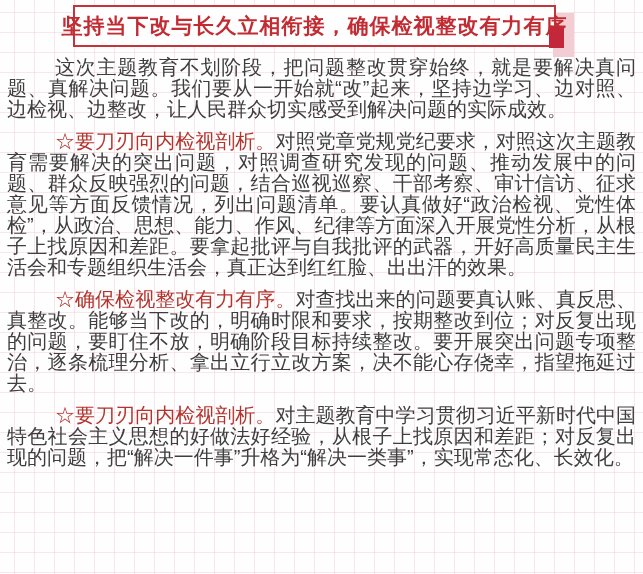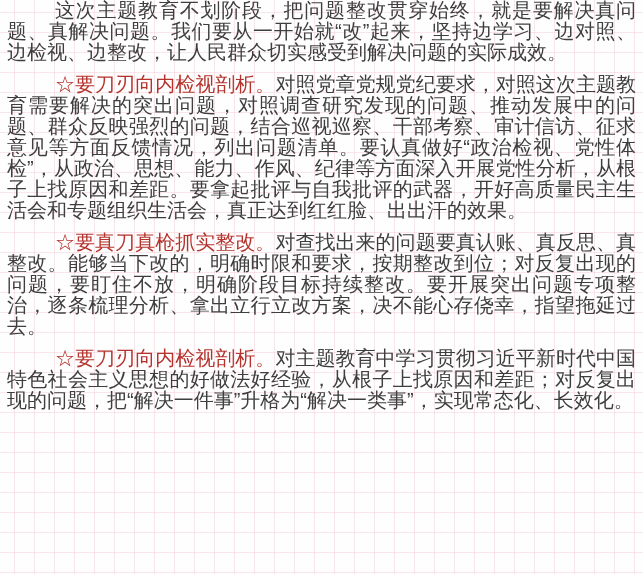--- a/index.html
+++ b/index.html
@@ -81,24 +81,31 @@
   .lead {
     color: #b4332d;
     margin-left: 8px;
   }
 </style>
 </head>
 <body>
 
 <div class="page">
 
+  <div class="header">
+    <div class="pink-accent"></div>
+    <div class="title-box">
+      <span class="title-text">坚持当下改与长久立相衔接，确保检视整改有力有序</span>
+    </div>
+    <div class="red-accent"></div>
+  </div>
 
   <div class="content">
     <p><span class="lead"></span><span>这次主题教育不划阶段，把问题整改贯穿始终，就是要解决真问题、真解决问题。我们要从一开始就“改”起来，坚持边学习、边对照、边检视、边整改，让人民群众切实感受到解决问题的实际成效。</span></p>
 
     <p><span class="lead">☆要刀刃向内检视剖析。</span><span>对照党章党规党纪要求，对照这次主题教育需要解决的突出问题，对照调查研究发现的问题、推动发展中的问题、群众反映强烈的问题，结合巡视巡察、干部考察、审计信访、征求意见等方面反馈情况，列出问题清单。要认真做好“政治检视、党性体检”，从政治、思想、能力、作风、纪律等方面深入开展党性分析，从根子上找原因和差距。要拿起批评与自我批评的武器，开好高质量民主生活会和专题组织生活会，真正达到红红脸、出出汗的效果。</span></p>
 
-    <p><span class="lead">☆要真刀真枪抓实整改。</span><span>对查找出来的问题要真认账、真反思、真整改。能够当下改的，明确时限和要求，按期整改到位；对反复出现的问题，要盯住不放，明确阶段目标持续整改。要开展突出问题专项整治，逐条梳理分析、拿出立行立改方案，决不能心存侥幸，指望拖延过去。</span></p>
+    <p><span class="lead">☆确保检视整改有力有序。</span><span>对查找出来的问题要真认账、真反思、真整改。能够当下改的，明确时限和要求，按期整改到位；对反复出现的问题，要盯住不放，明确阶段目标持续整改。要开展突出问题专项整治，逐条梳理分析、拿出立行立改方案，决不能心存侥幸，指望拖延过去。</span></p>
 
     <p><span class="lead">☆要刀刃向内检视剖析。</span><span>对主题教育中学习贯彻习近平新时代中国特色社会主义思想的好做法好经验，从根子上找原因和差距；对反复出现的问题，把“解决一件事”升格为“解决一类事”，实现常态化、长效化。</span></p>
   </div>
 
 </div>
 
 </body></html>

